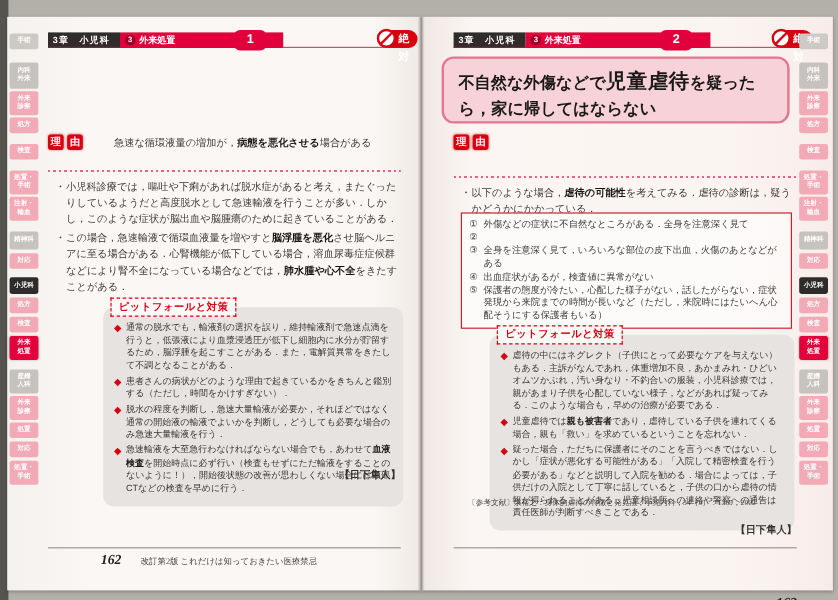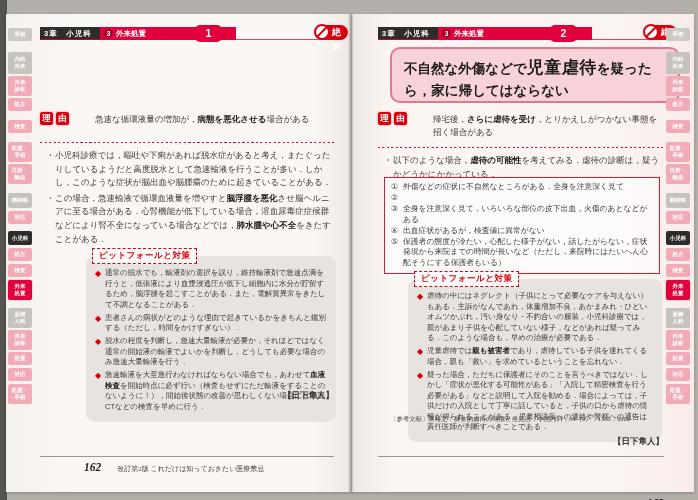--- a/index.html
+++ b/index.html
@@ -40,21 +40,21 @@
   .p1 .badge{left:268px;}
   .no-icon{position:absolute;left:-3px;top:-1px;width:12px;height:12px;border-radius:50%;
     background:#fff;border:2.2px solid #d7000f;}
   .no-icon::before{content:"";position:absolute;left:-1px;top:4.5px;width:14px;height:2.2px;background:#d7000f;
     transform:rotate(-45deg);}
 
   
   .titlebox{position:absolute;top:33px;background:#f7d2d8;border:2px solid #e4768d;border-radius:10px;
     box-sizing:border-box;padding:7px 10px 0 12px;color:#1c1a19;font-weight:bold;font-size:13.5px;line-height:1.45;height:56px;}
   .p0 .titlebox{left:34px;width:294px;}
-  .p1 .titlebox{left:38px;width:290px;}
+  .p1 .titlebox{left:16px;width:290px;}
   .seg-em{font-size:17px;letter-spacing:.5px;}
   .seg-s{font-weight:bold;color:#171513;}
 
   
   .reason-row{position:absolute;top:98px;display:flex;}
   .p0 .reason-row{left:34px;width:294px;}
   .p1 .reason-row{left:26px;width:286px;}
   .rlabel{display:flex;gap:3px;margin-right:26px;flex:none;}
   .rchar{width:13px;height:13px;background:#d7000f;border-radius:2.5px;color:#fff;font-size:8.5px;
     font-weight:bold;text-align:center;line-height:13px;box-shadow:0 0 2px rgba(215,0,15,.6);}
@@ -204,21 +204,20 @@
       <span>絶対</span>
     </span>
   </div>
   <div class="hdr-underline"></div>
   <div class="titlebox"><span>不自然な外傷などで</span><span class="seg-em">児童虐待</span><span>を疑ったら，家に帰してはならない</span></div>
   <div class="reason-row">
     <span class="rlabel">
       <span class="rchar">理</span>
       <span class="rchar">由</span>
     </span>
-    <div class="rtext"><span>帰宅後，</span><span class="seg-s">さらに虐待を受け</span><span>，とりかえしがつかない事態を招く場合がある</span></div>
   </div>
   <div class="dotline"></div>
   <div class="body-list">
       <div class="b-row">
         <span class="b-marker">・</span>
         <span class="b-text"><span>以下のような場合，</span><span class="seg-s">虐待の可能性</span><span>を考えてみる．虐待の診断は，疑うかどうかにかかっている．</span></span>
       </div>
     </div>
   <div class="numbox">
       <div class="n-row">

